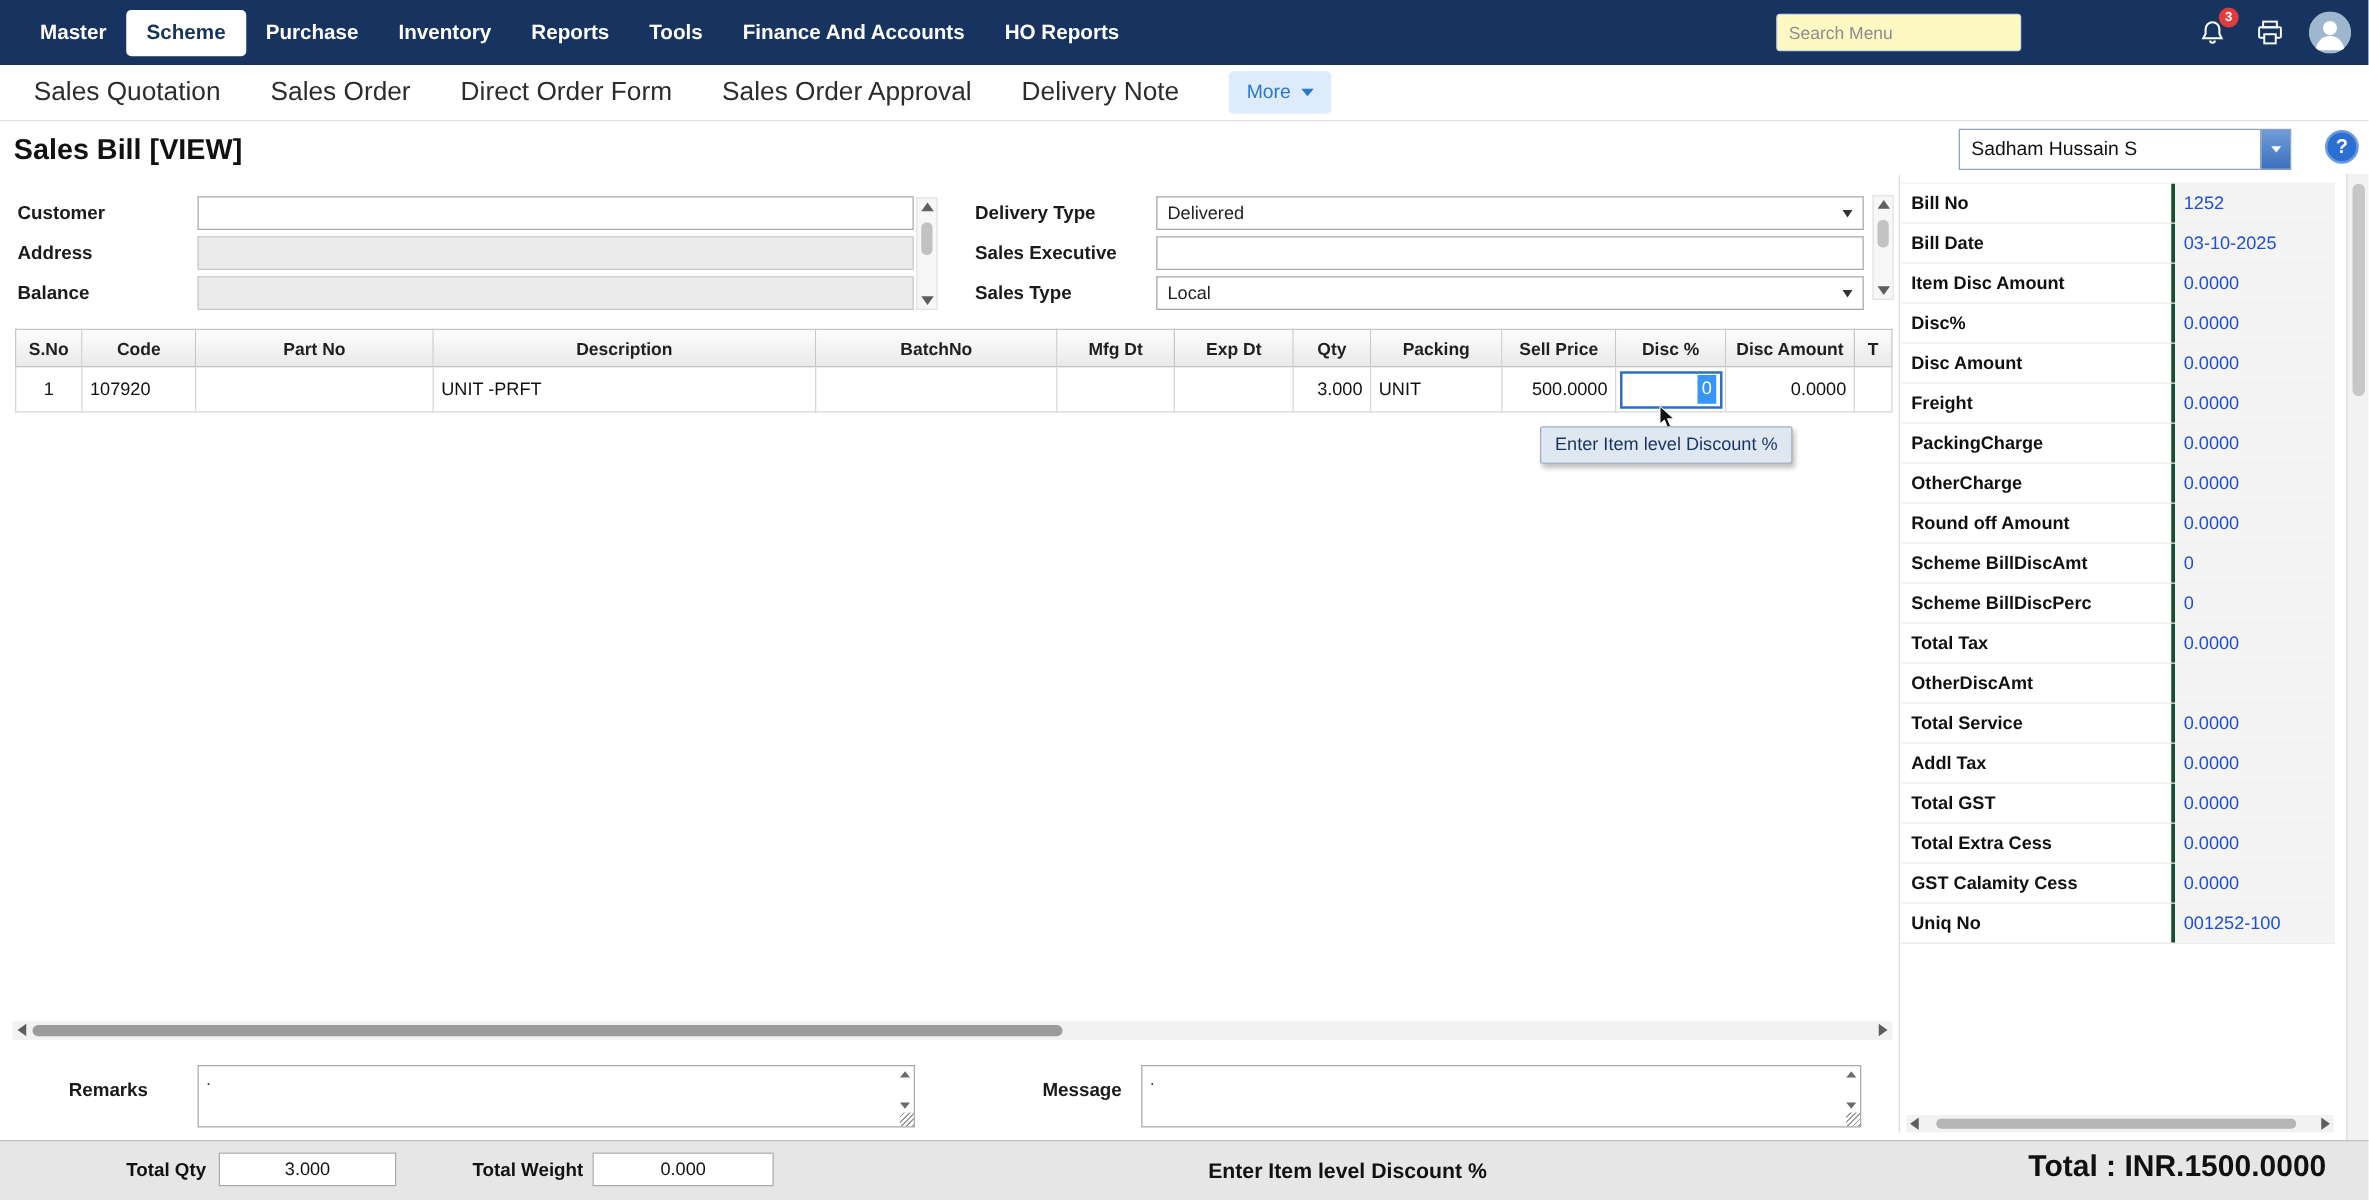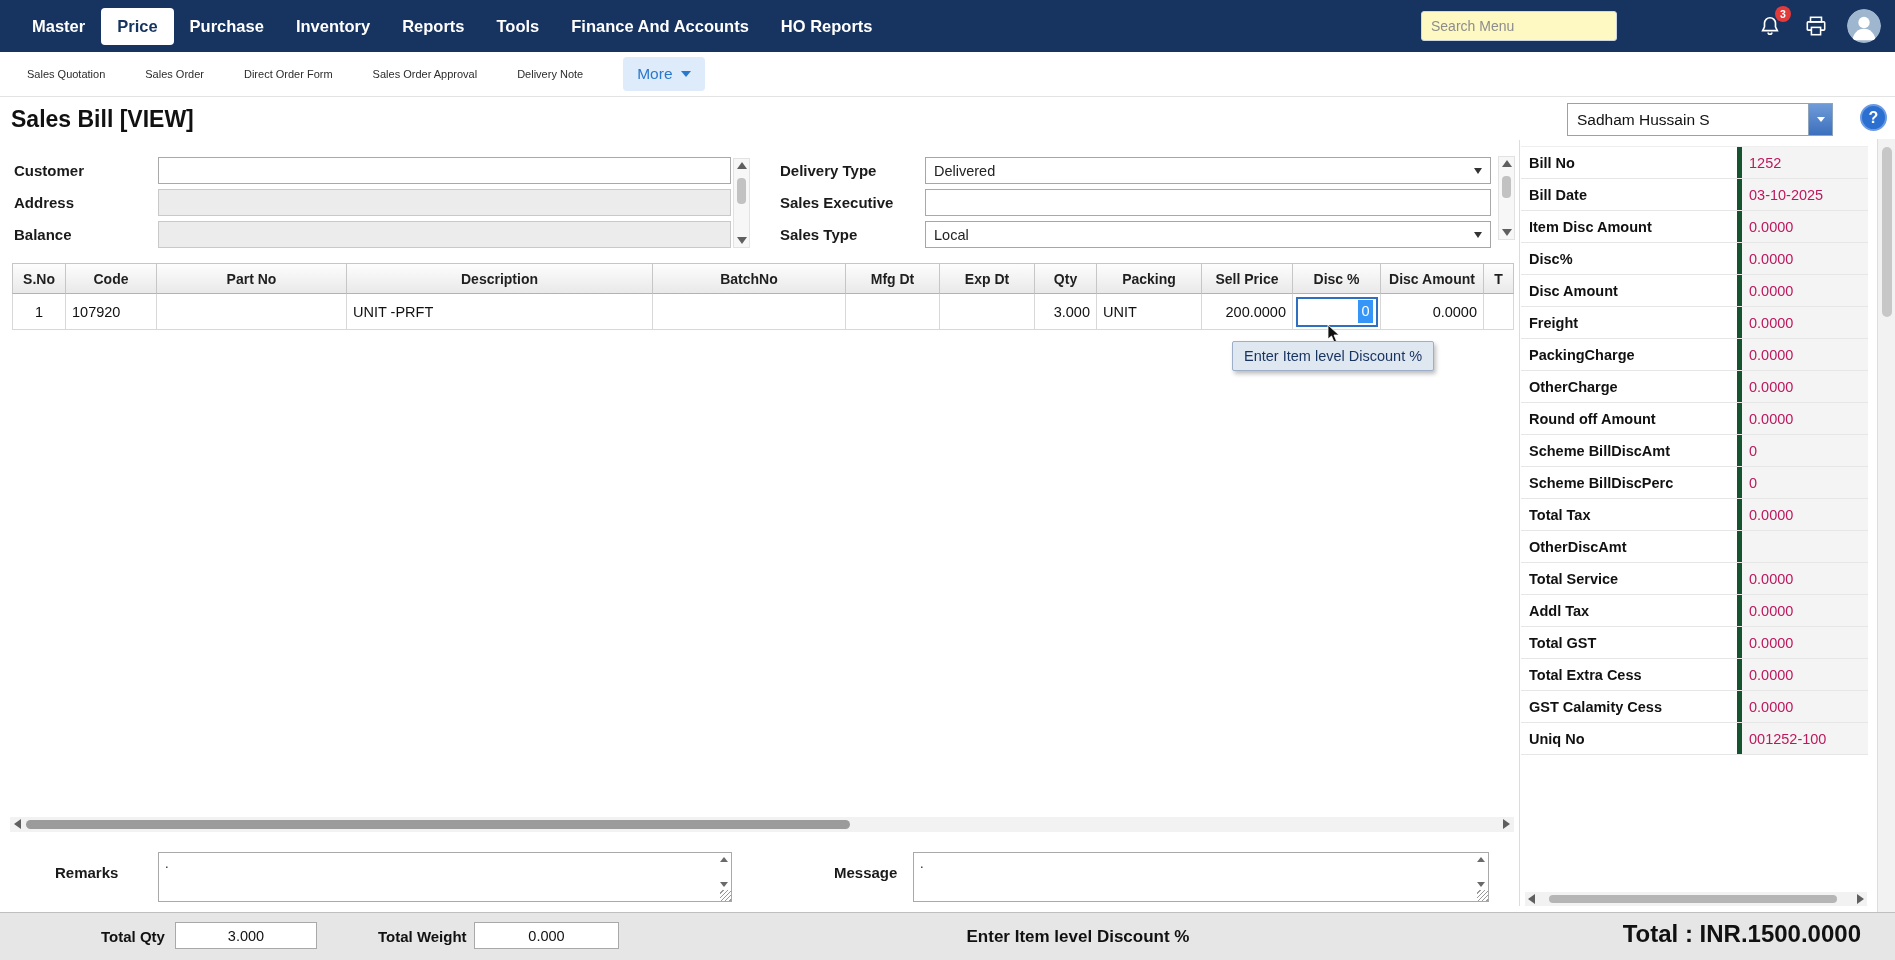--- a/index.html
+++ b/index.html
@@ -14,21 +14,21 @@
   .search-box{margin-left:auto;width:196px;height:30px;border:1px solid #ccd6e4;border-radius:3px;background:#fef9c3;font-size:14px;padding:0 9px;color:#333;font-family:inherit}
   .search-box::placeholder{color:#8d8d8d}
   .icon-btn{position:relative;width:26px;height:26px;display:flex;align-items:center;justify-content:center;cursor:pointer}
   .icon-bell{margin-left:140px}
   .icon-print{margin-left:20px}
   .badge{position:absolute;top:-7px;right:-8px;min-width:16px;height:16px;background:#e23b3b;color:#fff;border-radius:8px;font-size:10.5px;font-weight:700;display:flex;align-items:center;justify-content:center;padding:0 4px}
   .avatar{margin-left:18px;width:34px;height:34px;border-radius:50%;overflow:hidden;cursor:pointer;flex:0 0 auto}
 
   
   .subnav{position:absolute;left:0;top:52px;width:1895px;height:45px;background:#fff;border-bottom:1px solid #e3e3e3;display:flex;align-items:center;padding:0 27px;gap:40px}
-  .sn-item{font-size:11px;color:#2c2c2c;white-space:nowrap;cursor:pointer}
+  .sn-item{font-size:21px;color:#2c2c2c;white-space:nowrap;cursor:pointer}
   .sn-more{display:flex;align-items:center;gap:8px;color:#2878cc;background:#ddebfb;padding:8px 14px;border-radius:4px;font-size:15.5px;cursor:pointer}
   .caret-down{width:0;height:0;border-left:5px solid transparent;border-right:5px solid transparent;border-top:6px solid #2878cc}
 
   
   .page-title{position:absolute;left:11px;top:106px;font-size:23px;font-weight:700;color:#111}
   .user-combo{position:absolute;left:1567px;top:103px;width:266px;height:33px;border:1px solid #8ea4bd;background:#fff;display:flex;align-items:stretch;cursor:pointer}
   .uc-text{flex:1;display:flex;align-items:center;padding-left:9px;font-size:15.5px;color:#111}
   .uc-btn{width:24px;background:linear-gradient(#6f9bd8,#3c70bd);display:flex;align-items:center;justify-content:center;border-left:1px solid #8ea4bd}
   .uc-caret{width:0;height:0;border-left:4px solid transparent;border-right:4px solid transparent;border-top:5px solid #fff}
   .help-btn{position:absolute;left:1860px;top:104px;width:27px;height:27px;border-radius:50%;background:#2b6fd0;color:#fff;font-size:16px;font-weight:700;display:flex;align-items:center;justify-content:center;cursor:pointer;border:2px solid #6b9ae2}
@@ -87,38 +87,38 @@
   .stat-label{position:absolute;font-size:15px;font-weight:700;color:#111;white-space:nowrap}
   .stat-input{position:absolute;height:27px;border:1px solid #a9a9a9;background:#fff;font-size:14.5px;text-align:center;color:#111;font-family:inherit}
   .stat-hint{position:absolute;left:918px;top:927px;width:320px;text-align:center;font-size:17px;font-weight:700;color:#111}
   .grand-total{position:absolute;right:34px;top:920px;font-size:24px;font-weight:700;color:#111;white-space:nowrap}
 
   
   .panel-divider{position:absolute;left:1519px;top:140px;width:1px;height:766px;background:#dcdcdc}
   .summary{position:absolute;left:1521px;top:146px;width:347px;border-top:1px solid #eee}
   .sum-row{display:flex;height:32px;border-bottom:1px solid #e6e6e6;background:#fff}
   .sum-label{width:216px;display:flex;align-items:center;padding-left:8px;font-size:14.5px;font-weight:700;color:#111;white-space:nowrap;overflow:hidden}
-  .sum-value{flex:1;display:flex;align-items:center;padding-left:7px;font-size:14.5px;color:#be185d;background:#f4f4f4;border-left:5px solid #14532d;white-space:nowrap;overflow:hidden}
+  .sum-value{flex:1;display:flex;align-items:center;padding-left:7px;font-size:14.5px;color:#1d4ed8;background:#f4f4f4;border-left:3px solid #14532d;white-space:nowrap;overflow:hidden}
 
   .hscroll-panel{position:absolute;left:1525px;top:892px;width:342px;height:14px;background:#f2f2f2}
   .hscroll-panel .tri-left{position:absolute;left:3px;top:2px}
   .hscroll-panel .tri-right{position:absolute;right:3px;top:2px}
   .hscroll-panel .h-thumb{position:absolute;left:24px;top:3px;width:288px;height:8px;background:#b5b5b5;border-radius:4px}
 
   .vscroll-right{position:absolute;left:1877px;top:139px;width:18px;height:773px;background:#f2f2f2;border-left:1px solid #ddd}
   .vscroll-right .v-thumb{position:absolute;left:4px;top:8px;width:10px;height:170px;background:#c7c7c7;border-radius:5px}
 </style>
 </head>
 <body>
 
 <div class="app">
 
   <div class="topnav">
     <div class="nav-item">Master</div>
-    <div class="nav-item active">Price</div>
+    <div class="nav-item active">Scheme</div>
     <div class="nav-item">Purchase</div>
     <div class="nav-item">Inventory</div>
     <div class="nav-item">Reports</div>
     <div class="nav-item">Tools</div>
     <div class="nav-item">Finance And Accounts</div>
     <div class="nav-item">HO Reports</div>
 
     <input class="search-box" placeholder="Search Menu" style="">
 
     <div class="icon-btn icon-bell">
@@ -221,21 +221,21 @@
   <div class="grid-row">
     <div class="gc col-sno ac">1</div>
     <div class="gc col-code">107920</div>
     <div class="gc col-part"></div>
     <div class="gc col-desc">UNIT -PRFT</div>
     <div class="gc col-batch"></div>
     <div class="gc col-mfg"></div>
     <div class="gc col-exp"></div>
     <div class="gc col-qty ar">3.000</div>
     <div class="gc col-pack">UNIT</div>
-    <div class="gc col-sell ar">200.0000</div>
+    <div class="gc col-sell ar">500.0000</div>
     <div class="gc col-disc p0">
       <div class="disc-input">
         <span class="disc-sel">0</span>
       </div>
     </div>
     <div class="gc col-damt ar">0.0000</div>
     <div class="gc col-t"></div>
   </div>
 
   <svg class="cursor-arrow" viewBox="0 0 15 20">

